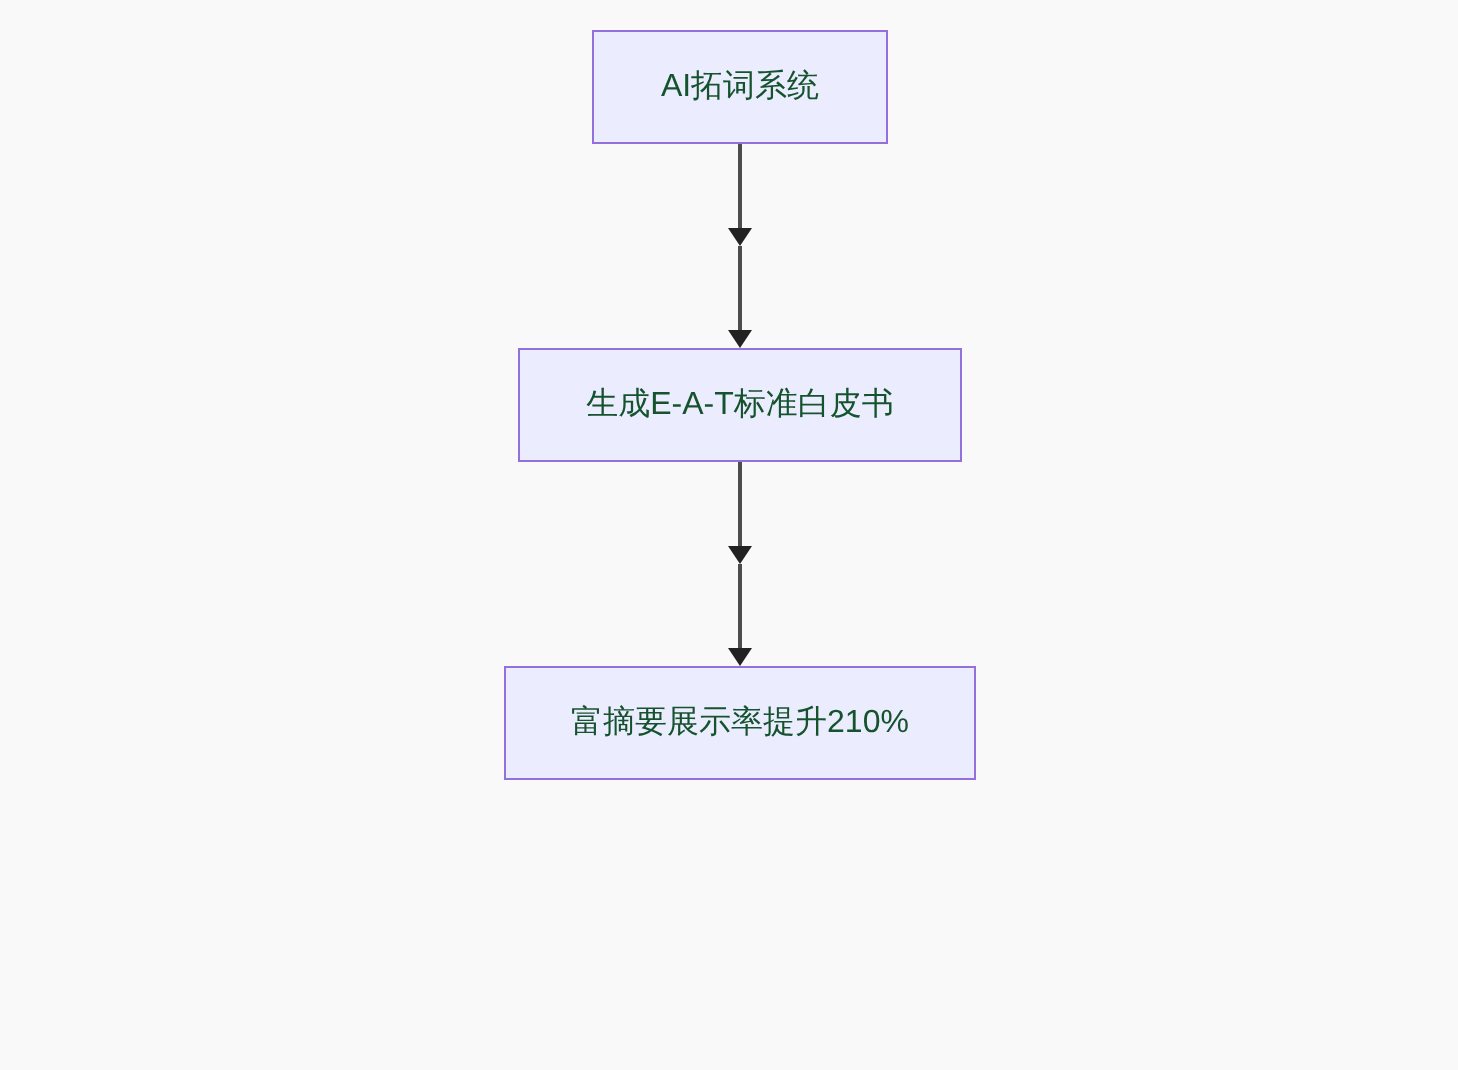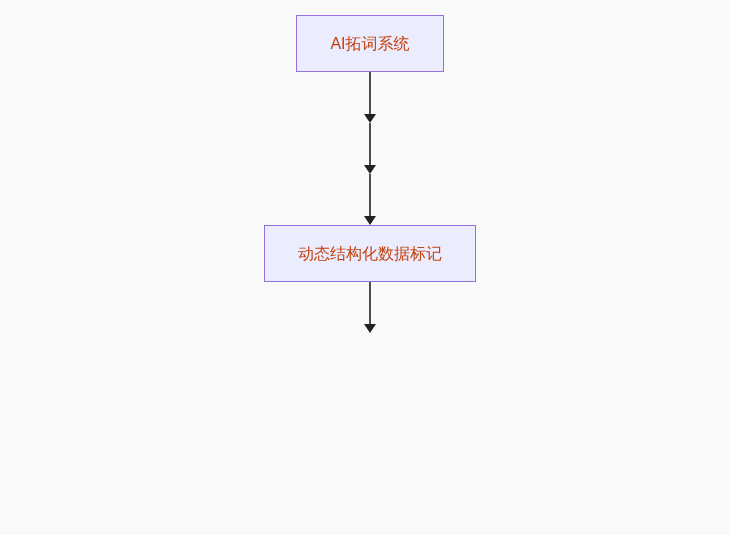--- a/index.html
+++ b/index.html
@@ -29,21 +29,21 @@
     padding: 0 33px;
     display: flex;
     align-items: center;
     justify-content: center;
     background: #ececff;
     border: 1px solid #9370db;
     white-space: nowrap;
   }
   .flow-node .node-label {
     font-size: 16px;
-    color: #c2410c;
+    color: #14532d;
     line-height: 1;
   }
   .flow-arrow {
     height: 51px;
     display: flex;
     flex-direction: column;
     align-items: center;
   }
   .arrow-line {
     width: 2px;
@@ -72,30 +72,33 @@
       <div class="arrow-line"></div>
       <div class="arrow-head"></div>
     </div>
 
 
     <div class="flow-arrow">
       <div class="arrow-line"></div>
       <div class="arrow-head"></div>
     </div>
 
-
-    <div class="flow-arrow">
-      <div class="arrow-line"></div>
-      <div class="arrow-head"></div>
-    </div>
-
     <div class="flow-node">
-      <span class="node-label">动态结构化数据标记</span>
+      <span class="node-label">生成E-A-T标准白皮书</span>
     </div>
 
     <div class="flow-arrow">
       <div class="arrow-line"></div>
       <div class="arrow-head"></div>
     </div>
 
 
+    <div class="flow-arrow">
+      <div class="arrow-line"></div>
+      <div class="arrow-head"></div>
+    </div>
+
+    <div class="flow-node">
+      <span class="node-label">富摘要展示率提升210%</span>
+    </div>
+
   </div>
 </div>
 
 </body></html>

